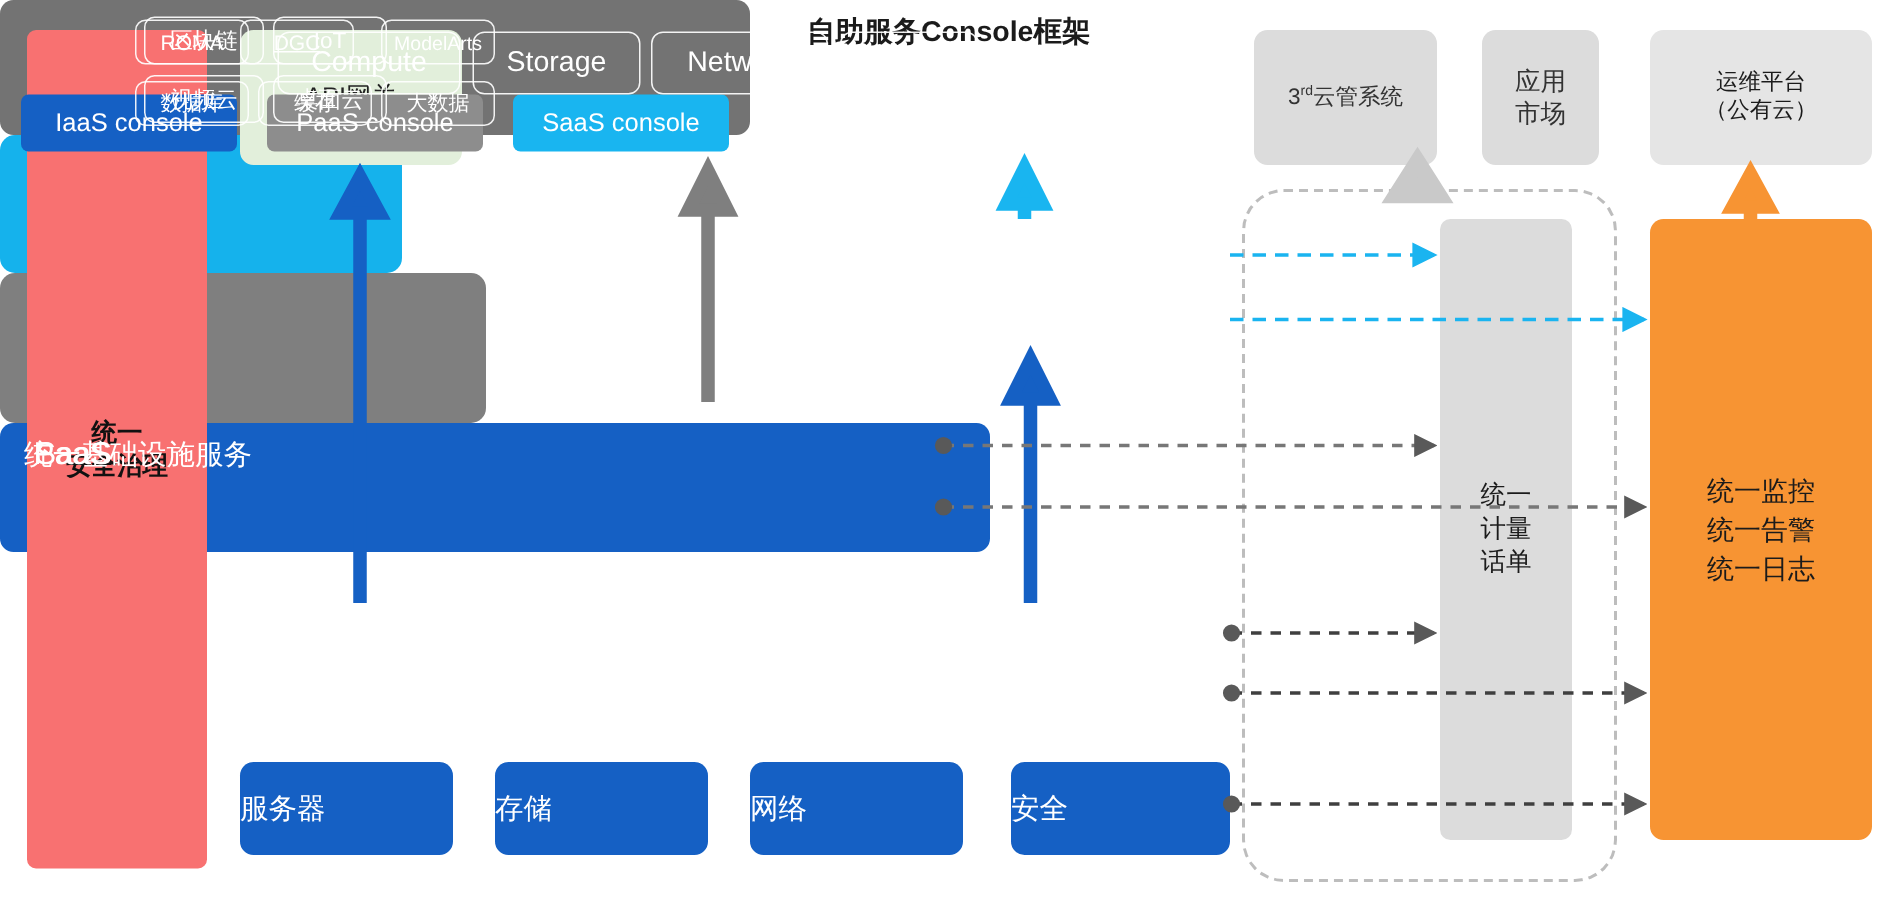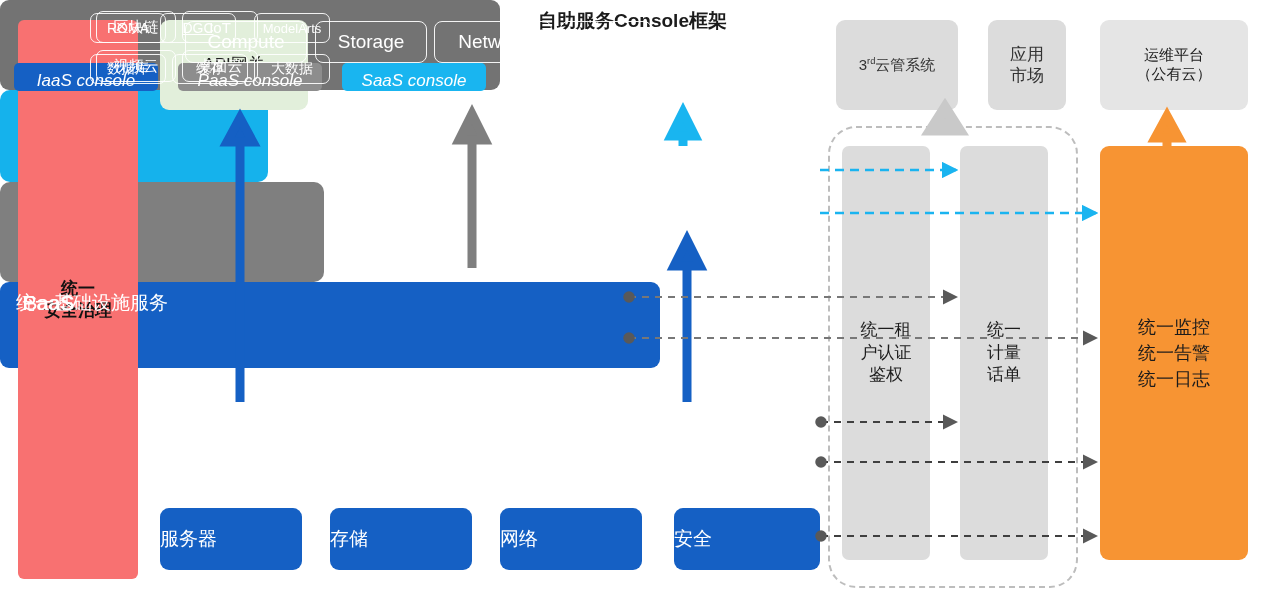--- a/index.html
+++ b/index.html
@@ -10,21 +10,21 @@
 
   
   #security-pillar{left:18px;top:20px;width:120px;height:559px;background:#f87171;border-radius:6px;color:#111;font-size:17px;font-weight:600;}
 
   
   #api-gateway{left:160px;top:20px;width:148px;height:90px;background:#e2efdb;color:#222;font-size:17px;}
 
   
   #console-frame{left:322px;top:20px;width:500px;height:90px;background:#737373;border-radius:9px;display:block;}
   #console-title{position:absolute;left:0;top:8px;width:100%;text-align:center;color:#1b1b1b;font-size:19px;font-weight:600;}
-  .console-chip{position:absolute;top:63px;height:28px;border-radius:5px;color:#fff;font-size:17px;display:flex;align-items:flex-end;justify-content:center;font-style:italic;}
+  .console-chip{position:absolute;top:63px;height:38px;border-radius:5px;color:#fff;font-size:17px;display:flex;align-items:center;justify-content:center;}
   #chip-iaas{left:14px;width:144px;background:#1560c4;}
   #chip-paas{left:178px;width:144px;background:#8d8d8d;}
   #chip-saas{left:342px;width:144px;background:#19b5f0;}
 
   
   #third-cloud{left:836px;top:20px;width:122px;height:90px;background:#dcdcdc;color:#333;font-size:15px;}
   #app-market{left:988px;top:20px;width:78px;height:90px;background:#dcdcdc;color:#333;font-size:17px;}
   #ops-platform-top{left:1100px;top:20px;width:148px;height:90px;background:#e5e5e5;color:#1b1b1b;font-size:15px;}
 
   
@@ -185,27 +185,20 @@
     <span>存储</span>
   </div>
   <div class="bottom-box" id="bottom-network">
     <span>网络</span>
   </div>
   <div class="bottom-box" id="bottom-security">
     <span>安全</span>
   </div>
 
   <div id="shared-container"></div>
-  <div class="gray-col" id="col-auth">
-    <div>
-      <div>统一租</div>
-      <div>户认证</div>
-      <div>鉴权</div>
-    </div>
-  </div>
   <div class="gray-col" id="col-billing">
     <div>
       <div>统一</div>
       <div>计量</div>
       <div>话单</div>
     </div>
   </div>
 
   <div class="box rnd" id="ops-panel">
     <div>

